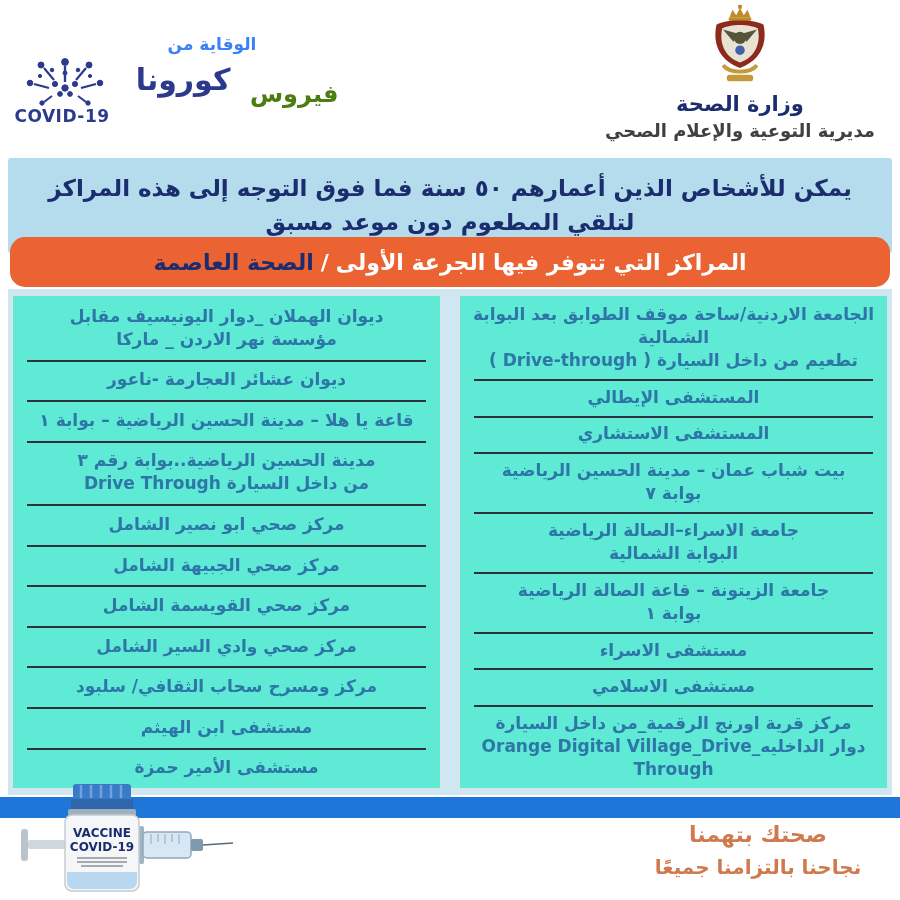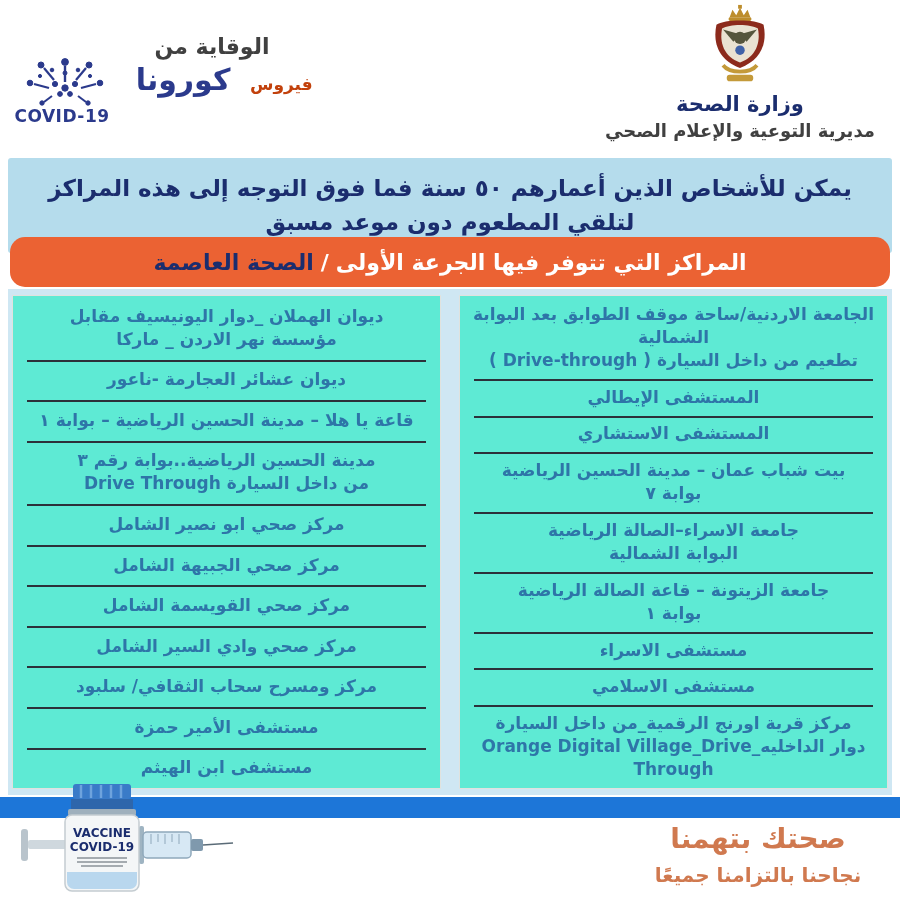--- a/index.html
+++ b/index.html
@@ -8,24 +8,24 @@
     background:#ffffff;
     font-family:"DejaVu Sans",sans-serif;
   }
   
   .header{position:absolute;top:0;left:0;width:900px;height:157px;background:#fff;}
   .logo-block{position:absolute;left:12px;top:28px;width:310px;height:120px;}
   .virus-icon{position:absolute;left:10px;top:20px;}
   .covid-label{position:absolute;left:2px;top:78px;width:96px;text-align:center;
     color:#2b3a8c;font-size:17px;font-weight:bold;letter-spacing:.5px;direction:ltr;}
   .prevention{position:absolute;left:120px;top:6px;width:160px;text-align:center;
-    color:#404040;font-size:22px;font-weight:bold;}
+    color:#3b82f6;font-size:17px;font-weight:bold;}
   .brand-word{position:absolute;left:96px;top:34px;width:150px;text-align:center;
     color:#2b3a8c;font-size:30px;font-weight:bold;}
-  .virus-word{position:absolute;left:238px;top:46px;color:#c2410c;font-size:17px;font-weight:bold;}
+  .virus-word{position:absolute;left:238px;top:52px;color:#4d7c0f;font-size:24px;font-weight:bold;}
   .ministry-block{position:absolute;right:10px;top:4px;width:300px;text-align:center;}
   .crest{margin:0 auto;}
   .ministry-title{color:#1b2d6e;font-size:21px;font-weight:bold;margin-top:2px;}
   .ministry-subtitle{color:#404040;font-size:18px;font-weight:bold;margin-top:4px;}
   
   .notice-banner{
     position:absolute;top:158px;left:8px;right:8px;height:95px;
     background:#b5dcec;border-radius:3px;
     display:flex;align-items:center;justify-content:center;text-align:center;
     color:#1b2d6e;font-size:23px;font-weight:bold;line-height:1.45;white-space:pre-line;
@@ -54,21 +54,21 @@
     color:#2e75a8;font-size:17px;font-weight:bold;line-height:1.35;white-space:pre-line;
   }
   .row + .row::before{
     content:"";position:absolute;top:0;left:14px;right:14px;
     border-top:2px solid #2c313a;
   }
   
   .blue-strip{position:absolute;top:797px;left:0;width:900px;height:21px;background:#1d76d8;}
   .vial-art{position:absolute;left:15px;top:782px;}
   .slogan-block{position:absolute;right:12px;top:822px;width:260px;text-align:center;}
-  .slogan-1{color:#d0794f;font-size:28px;font-weight:bold;}
+  .slogan-1{color:#d0794f;font-size:22px;font-weight:bold;}
   .slogan-2{color:#d0794f;font-size:20px;font-weight:bold;margin-top:8px;}
 </style>
 </head>
 <body>
 
 <div class="header">
 
   <div class="logo-block">
     <svg class="virus-icon" width="86" height="58" viewBox="0 0 86 58">
       <g fill="#2b3a8c" stroke="#2b3a8c">
@@ -156,22 +156,22 @@
 مؤسسة نهر الاردن _ ماركا</div>
     <div class="row">ديوان عشائر العجارمة -ناعور</div>
     <div class="row">قاعة يا هلا – مدينة الحسين الرياضية – بوابة ١</div>
     <div class="row">مدينة الحسين الرياضية..بوابة رقم ٣
 من داخل السيارة Drive Through</div>
     <div class="row">مركز صحي ابو نصير الشامل</div>
     <div class="row">مركز صحي الجبيهة الشامل</div>
     <div class="row">مركز صحي القويسمة الشامل</div>
     <div class="row">مركز صحي وادي السير الشامل</div>
     <div class="row">مركز ومسرح سحاب الثقافي/ سلبود</div>
+    <div class="row">مستشفى ابن الهيثم</div>
     <div class="row">مستشفى الأمير حمزة</div>
-    <div class="row">مستشفى ابن الهيثم</div>
   </div>
 </div>
 
 <div class="blue-strip"></div>
 
 <svg class="vial-art" width="220" height="116" viewBox="0 0 220 116">
 
   <rect x="6" y="47" width="7" height="32" rx="3" fill="#b9c4cc"></rect>
   <rect x="13" y="58" width="40" height="9" rx="2" fill="#cfd8de"></rect>
 

